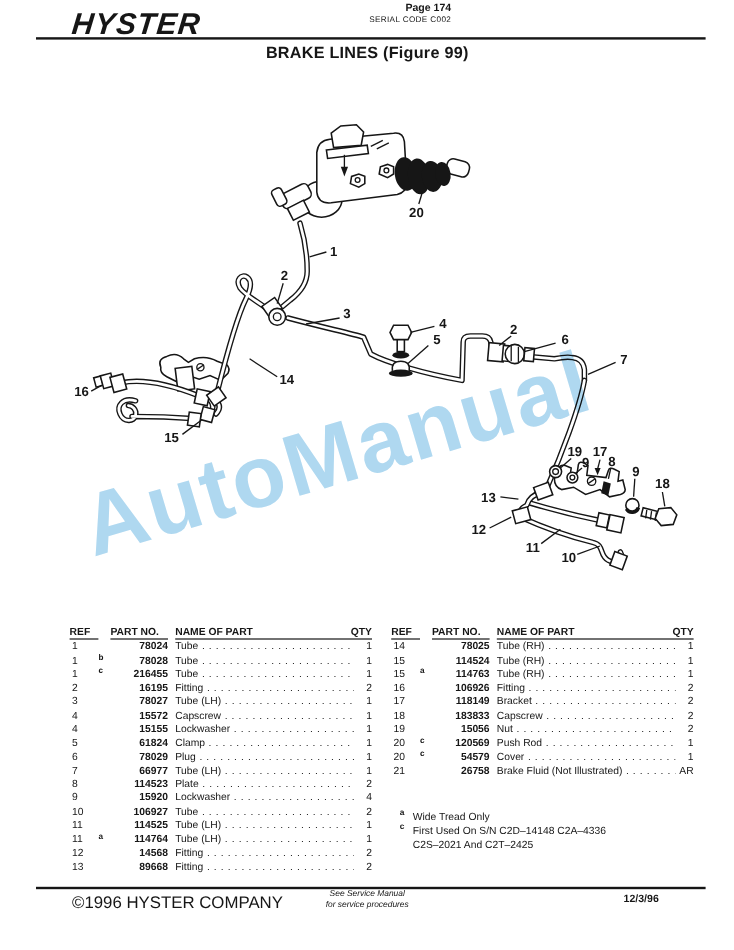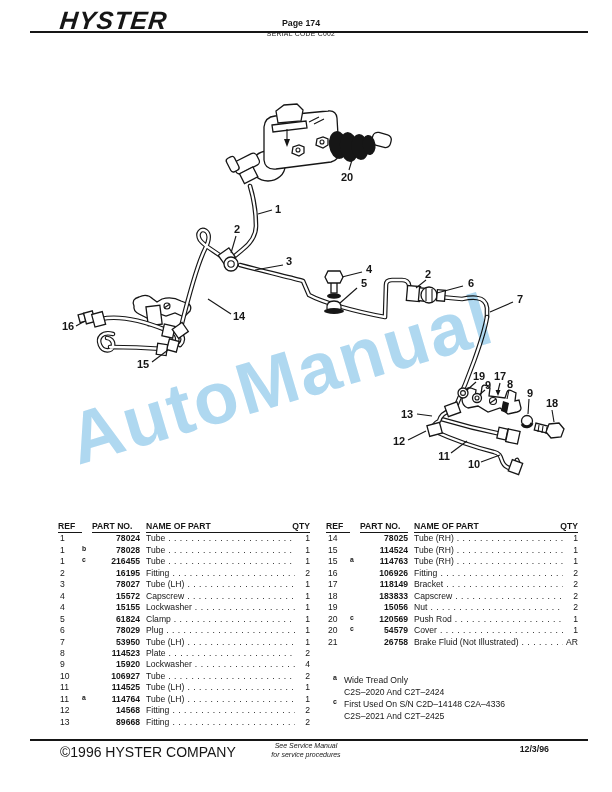--- a/index.html
+++ b/index.html
@@ -2,21 +2,21 @@
 <html><head>
 <meta charset="utf-8">
 <title>Parts Manual Page</title>
 <style>
   html,body{margin:0;padding:0;background:#fff;}
   .page{position:relative;width:612px;height:792px;background:#fff;overflow:hidden;
         font-family:"Liberation Sans",sans-serif;color:#161616;}
   
   .logo{position:absolute;left:60px;top:6px;font-size:25px;font-weight:bold;font-style:italic;
         letter-spacing:1px;transform:skewX(-6deg);}
-  .pageinfo{position:absolute;left:226px;top:18px;width:150px;text-align:center;}
+  .pageinfo{position:absolute;left:226px;top:1px;width:150px;text-align:right;}
   .pagenum{font-size:8.8px;font-weight:600;}
   .serial{font-size:6.8px;margin-top:2px;letter-spacing:.3px;}
   .hr-top{position:absolute;left:30px;right:24px;top:31px;height:2px;background:#161616;}
   .fig-title{position:absolute;left:0;top:36px;width:100%;text-align:center;
              font-size:13.5px;font-weight:bold;letter-spacing:.2px;}
   
   .diagram-svg{position:absolute;left:0;top:0;width:612px;height:792px;}
   .po{fill:none;stroke:#161616;stroke-width:4.6;stroke-linecap:round;stroke-linejoin:round;}
   .pi{fill:none;stroke:#ffffff;stroke-width:2.3;stroke-linecap:round;stroke-linejoin:round;}
   .fit{fill:#fff;stroke:#161616;stroke-width:1.3;}
@@ -59,20 +59,21 @@
 <body>
 
 <div class="page">
 
   <div class="logo">HYSTER</div>
   <div class="pageinfo">
     <div class="pagenum">Page 174</div>
     <div class="serial">SERIAL CODE C002</div>
   </div>
   <div class="hr-top"></div>
+  <div class="fig-title">BRAKE LINES (Figure 99)</div>
 
   <svg class="diagram-svg" viewBox="0 0 612 792">
     <defs>
       <path id="t1" d="M250,186 C253,196 256,209 256,226 C256,236 251,243 242,250 L230,260"></path>
       <path id="t3" d="M240,265 C266,272 293,278 303,281 L309,295 C322,302 352,311 385,317 L386,285 Q386,280 392,280 L402,280 Q408,280 409,285 L410,294 M412,293 L440,297 L462,299 Q472,297 477,298 Q486,299 487,308 L487,317"></path>
       <path id="t7" d="M487,317 C483,340 467,381 456,406"></path>
       <path id="t14" d="M227,261 C217,252 205,247 200,240 C196,233 201,228 206,231 C210,234 209,241 205,249 C198,263 188,299 181,327"></path>
       <path id="t15" d="M101,319 C120,315 146,322 166,330 M113,334 C102,331 97,338 100,345 C103,352 112,352 113,346 C114,341 110,338 107,338 M110,347 C130,347 150,348 164,349"></path>
       <path id="t10" d="M434,431 C456,441 478,448 494,452 C504,454 499,463 507,467 C514,471 521,467 517,460"></path>
       <path id="t11" d="M441,419 C461,425 481,430 501,434"></path>
@@ -360,21 +361,21 @@
           <span class="c-note"></span>
           <span class="c-part">78029</span>
           <span class="c-name">Plug</span>
           <span class="c-dots"></span>
           <span class="c-qty">1</span>
         </div>
 
         <div class="prow">
           <span class="c-ref">7</span>
           <span class="c-note"></span>
-          <span class="c-part">53950</span>
+          <span class="c-part">66977</span>
           <span class="c-name">Tube (LH)</span>
           <span class="c-dots"></span>
           <span class="c-qty">1</span>
         </div>
 
         <div class="prow">
           <span class="c-ref">8</span>
           <span class="c-note"></span>
           <span class="c-part">114523</span>
           <span class="c-name">Plate</span>
@@ -541,24 +542,20 @@
         </div>
       </div>
     <div class="fnotes">
 
         <div class="fline">
           <span class="f-mark">a</span>
           <span class="f-text">Wide Tread Only</span>
         </div>
 
 
-        <div class="fline">
-          <span class="f-mark"></span>
-          <span class="f-text">C2S–2020 And C2T–2424</span>
-        </div>
 
         <div class="fline">
           <span class="f-mark">c</span>
           <span class="f-text">First Used On S/N C2D–14148 C2A–4336</span>
         </div>
 
         <div class="fline">
           <span class="f-mark"></span>
           <span class="f-text">C2S–2021 And C2T–2425</span>
         </div>

